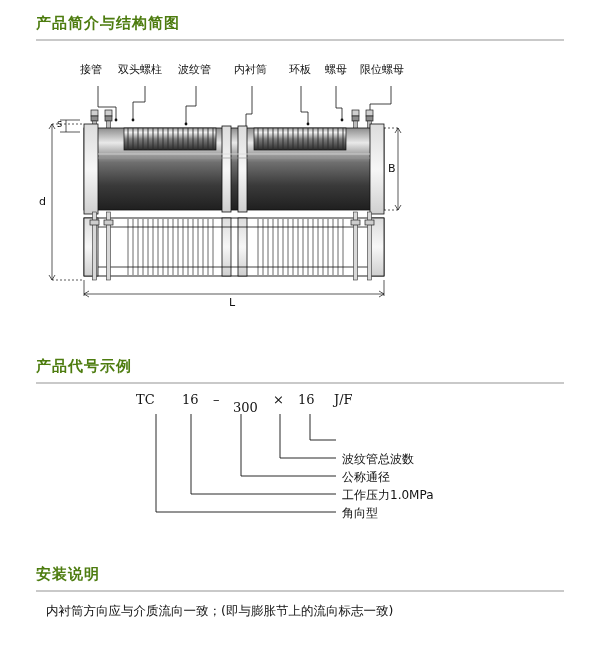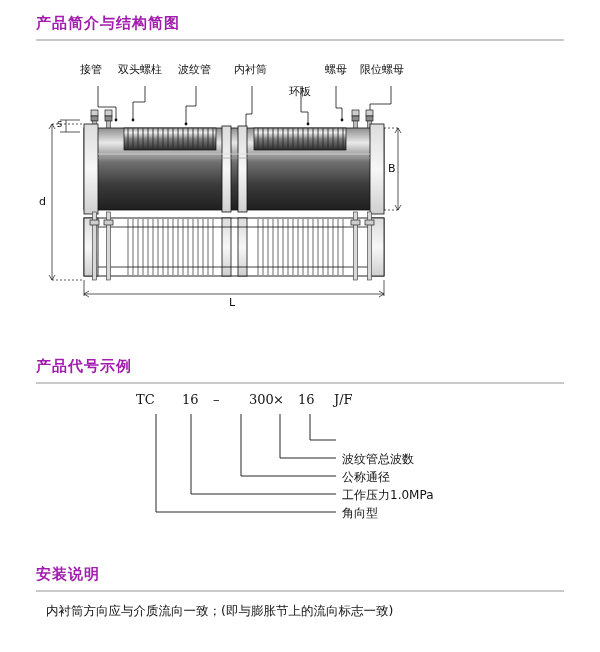--- a/index.html
+++ b/index.html
@@ -8,21 +8,21 @@
     background:#ffffff;
     font-family:"DejaVu Sans","Liberation Sans",sans-serif;
     color:#111;
     position:relative;
     overflow:hidden;
   }
   .section-title{
     position:absolute;
     font-size:15px;
     font-weight:bold;
-    color:#a21caf;
+    color:#4d7c0f;
     letter-spacing:1px;
     white-space:nowrap;
   }
   #title-1{left:36px;top:14px;}
   #title-2{left:36px;top:357px;}
   #title-3{left:36px;top:565px;}
 
   .rule{
     position:absolute;
     height:2px;
@@ -208,21 +208,21 @@
       <path d="M48,232 l5,-3 M48,232 l5,3 M348,232 l-5,-3 M348,232 l-5,3"></path>
       <path d="M48,218 L48,234"></path>
       <path d="M348,218 L348,234"></path>
     </g>
   </svg>
 
   <span class="fig-label" style="left:44px;top:0px;">接管</span>
   <span class="fig-label" style="left:82px;top:0px;">双头螺柱</span>
   <span class="fig-label" style="left:142px;top:0px;">波纹管</span>
   <span class="fig-label" style="left:198px;top:0px;">内衬筒</span>
-  <span class="fig-label" style="left:253px;top:0px;margin-top:22px;">环板</span>
+  <span class="fig-label" style="left:253px;top:0px;">环板</span>
   <span class="fig-label" style="left:289px;top:0px;">螺母</span>
   <span class="fig-label" style="left:324px;top:0px;">限位螺母</span>
 
   <span class="fig-label" style="left:21px;top:56px;font-size:10px;">s</span>
   <span class="fig-label" style="left:3px;top:133px;">d</span>
   <span class="fig-label" style="left:352px;top:100px;">B</span>
   <span class="fig-label" style="left:193px;top:234px;">L</span>
 </div>
 
 <div class="section-title" id="title-2">产品代号示例</div>
@@ -240,21 +240,21 @@
 
       <path d="M155,22 L155,102 L300,102"></path>
 
       <path d="M120,22 L120,120 L300,120"></path>
     </g>
   </svg>
 
   <span class="code-token" style="left:100px;top:0px;">TC</span>
   <span class="code-token" style="left:146px;top:0px;">16</span>
   <span class="code-token" style="left:177px;top:0px;">–</span>
-  <span class="code-token" style="left:197px;top:0px;margin-left:16px;">300</span>
+  <span class="code-token" style="left:197px;top:8px;">300</span>
   <span class="code-token" style="left:237px;top:0px;">×</span>
   <span class="code-token" style="left:262px;top:0px;">16</span>
   <span class="code-token" style="left:298px;top:0px;">J/F</span>
 
   <span class="code-desc" style="left:306px;top:59px;">波纹管总波数</span>
   <span class="code-desc" style="left:306px;top:77px;">公称通径</span>
   <span class="code-desc" style="left:306px;top:95px;text-align:right;">工作压力1.0MPa</span>
   <span class="code-desc" style="left:306px;top:113px;">角向型</span>
 </div>
 

